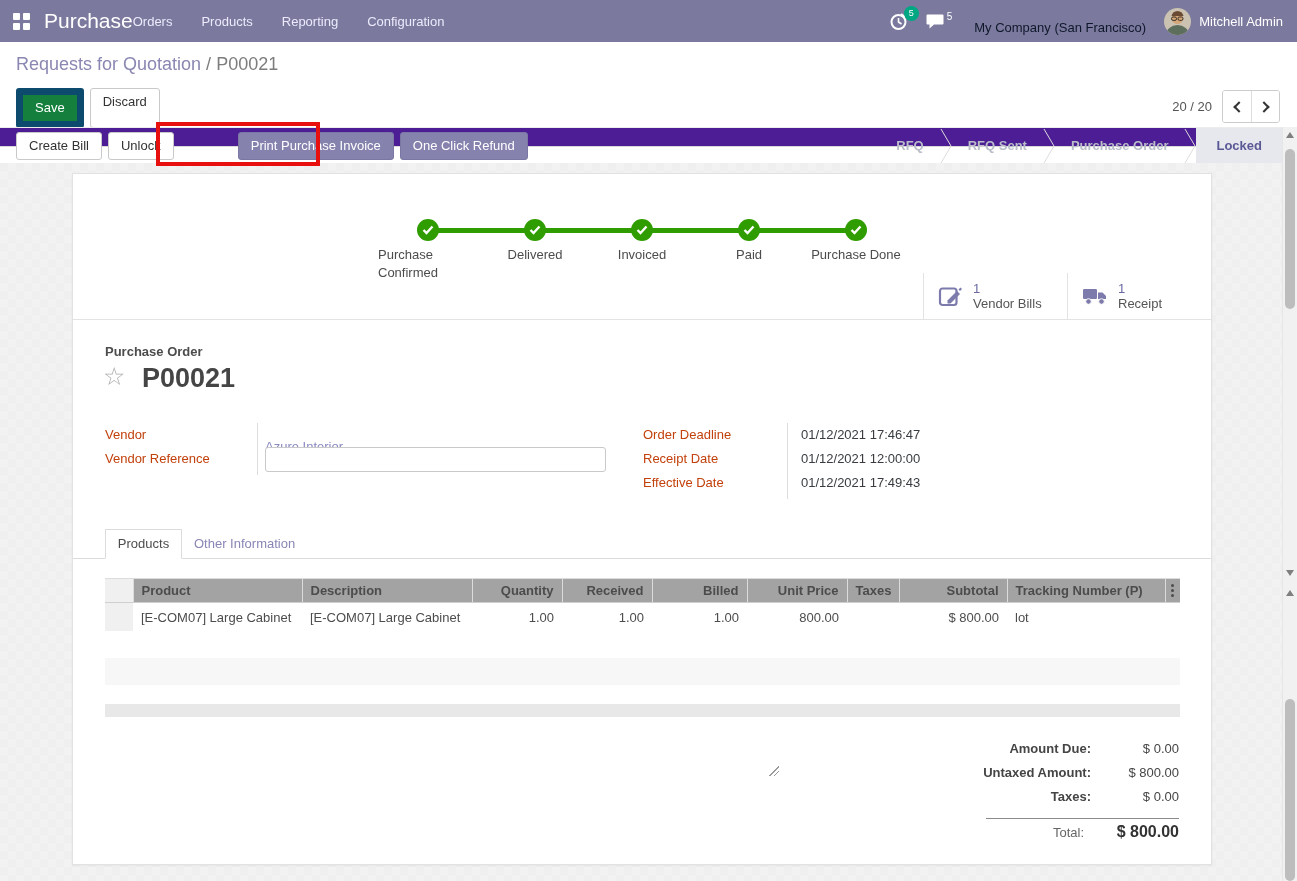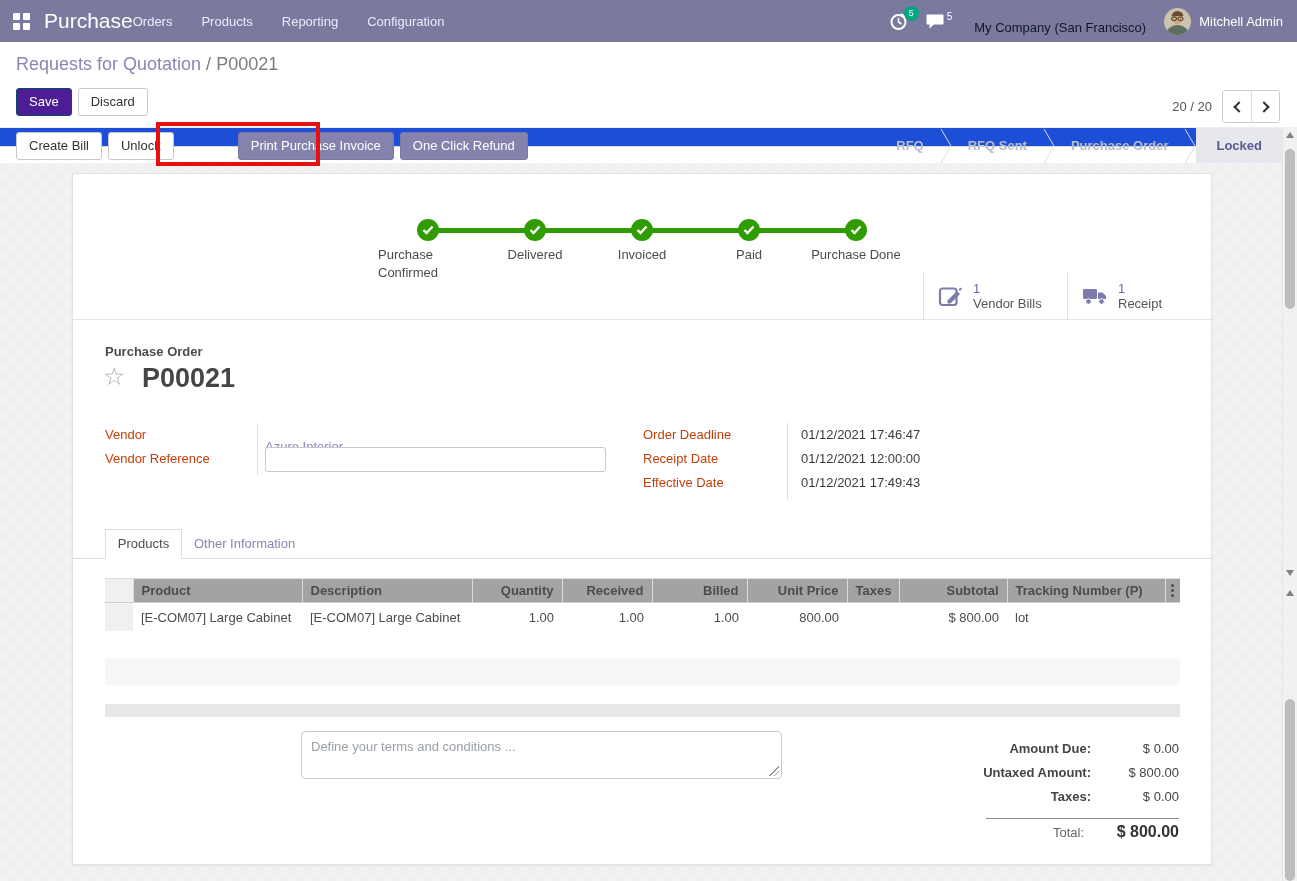--- a/index.html
+++ b/index.html
@@ -21,33 +21,33 @@
   .user-block { display:flex; align-items:center; gap:8px; cursor:pointer; }
   .user-name { color:#fff; }
 
   
   .control-panel { position:absolute; left:0; top:42px; width:100%; height:85px; background:#fff; }
   .breadcrumb { position:absolute; left:16px; top:12px; font-size:18px; }
   .breadcrumb .bc-link { color:#8a87b2; cursor:pointer; }
   .breadcrumb .bc-sep, .breadcrumb .bc-current { color:#7d7d7d; }
   .cp-buttons { position:absolute; left:16px; top:46px; display:flex; gap:6px; }
   .btn { display:inline-block; border-radius:3px; padding:5px 12px; font-size:13px; cursor:pointer; line-height:16px; }
-  .btn-primary { background:#4c1d95; border:1px solid #0c4a6e; color:#fff;text-align:right; }
+  .btn-primary { background:#15803d; border:7px solid #0c4a6e; color:#fff;text-align:right; }
   .btn-secondary { background:#fff; border:1px solid #c9c9c9; color:#333;text-align:right; }
   .pager { position:absolute; right:17px; top:48px; display:flex; align-items:center; gap:10px; }
   .pager-count { color:#555; }
   .pager-ctrls { display:flex; border:1px solid #ccc; border-radius:3px; overflow:hidden; }
   .pager-btn { width:28px; height:31px; background:#fff; display:flex; align-items:center; justify-content:center; cursor:pointer; }
   .pager-btn + .pager-btn { border-left:1px solid #ddd; }
   .chev { width:8px; height:8px; border-left:2px solid #333; border-bottom:2px solid #333; }
   .chev-left { transform:rotate(45deg); margin-left:3px; }
   .chev-right { transform:rotate(-135deg); margin-right:3px; }
 
   
-  .statusbar { position:absolute; left:0; top:127px; width:100%; height:20px; background:#1d4ed8; border-top:1px solid #ececec; border-bottom:1px solid #d9d9d9; }
+  .statusbar { position:absolute; left:0; top:127px; width:100%; height:20px; background:#4c1d95; border-top:1px solid #ececec; border-bottom:1px solid #d9d9d9; }
   .sb-buttons { position:absolute; left:16px; top:4px; display:flex; }
   .sb-buttons .btn { margin-right:6px; }
   .sb-buttons .gap { width:58px; }
   .btn-stat-primary { background:#8582ae; border:1px solid #7a77a5; color:#fff; }
   .highlight-box { position:absolute; left:156px; top:122px; width:164px; height:44px; border:4px solid #e8100f; z-index:40; pointer-events:none; }
   .sb-states { position:absolute; right:15px; top:0; height:35px; display:flex; align-items:center; }
   .sb-state { padding:0 16px; font-weight:bold; color:#b9bec9; height:35px; line-height:35px; cursor:pointer; }
   .sb-state.active { background:#e7e8ed; color:#5a5996; padding:0 20px; }
 
   
@@ -354,21 +354,20 @@
             <td class="tl">lot</td>
             <td></td>
           </tr>
         </tbody>
       </table>
       <div class="stripe" style="top:457px; height:27px; background:#fff;"></div>
       <div class="stripe" style="top:484px; height:27px; background:#f7f7f7;"></div>
       <div class="stripe" style="top:511px; height:19px; background:#fff;"></div>
       <div class="stripe" style="top:530px; height:13px; background:#e8e8e8;"></div>
 
-      <textarea class="terms" placeholder="Define your terms and conditions ..." style=""></textarea>
       <div class="resize-grip"></div>
 
       <div class="totals">
         <div class="tot-row">
           <span class="t-label">Amount Due:</span>
           <span class="t-value">$ 0.00</span>
         </div>
         <div class="tot-row">
           <span class="t-label">Untaxed Amount:</span>
           <span class="t-value">$ 800.00</span>

